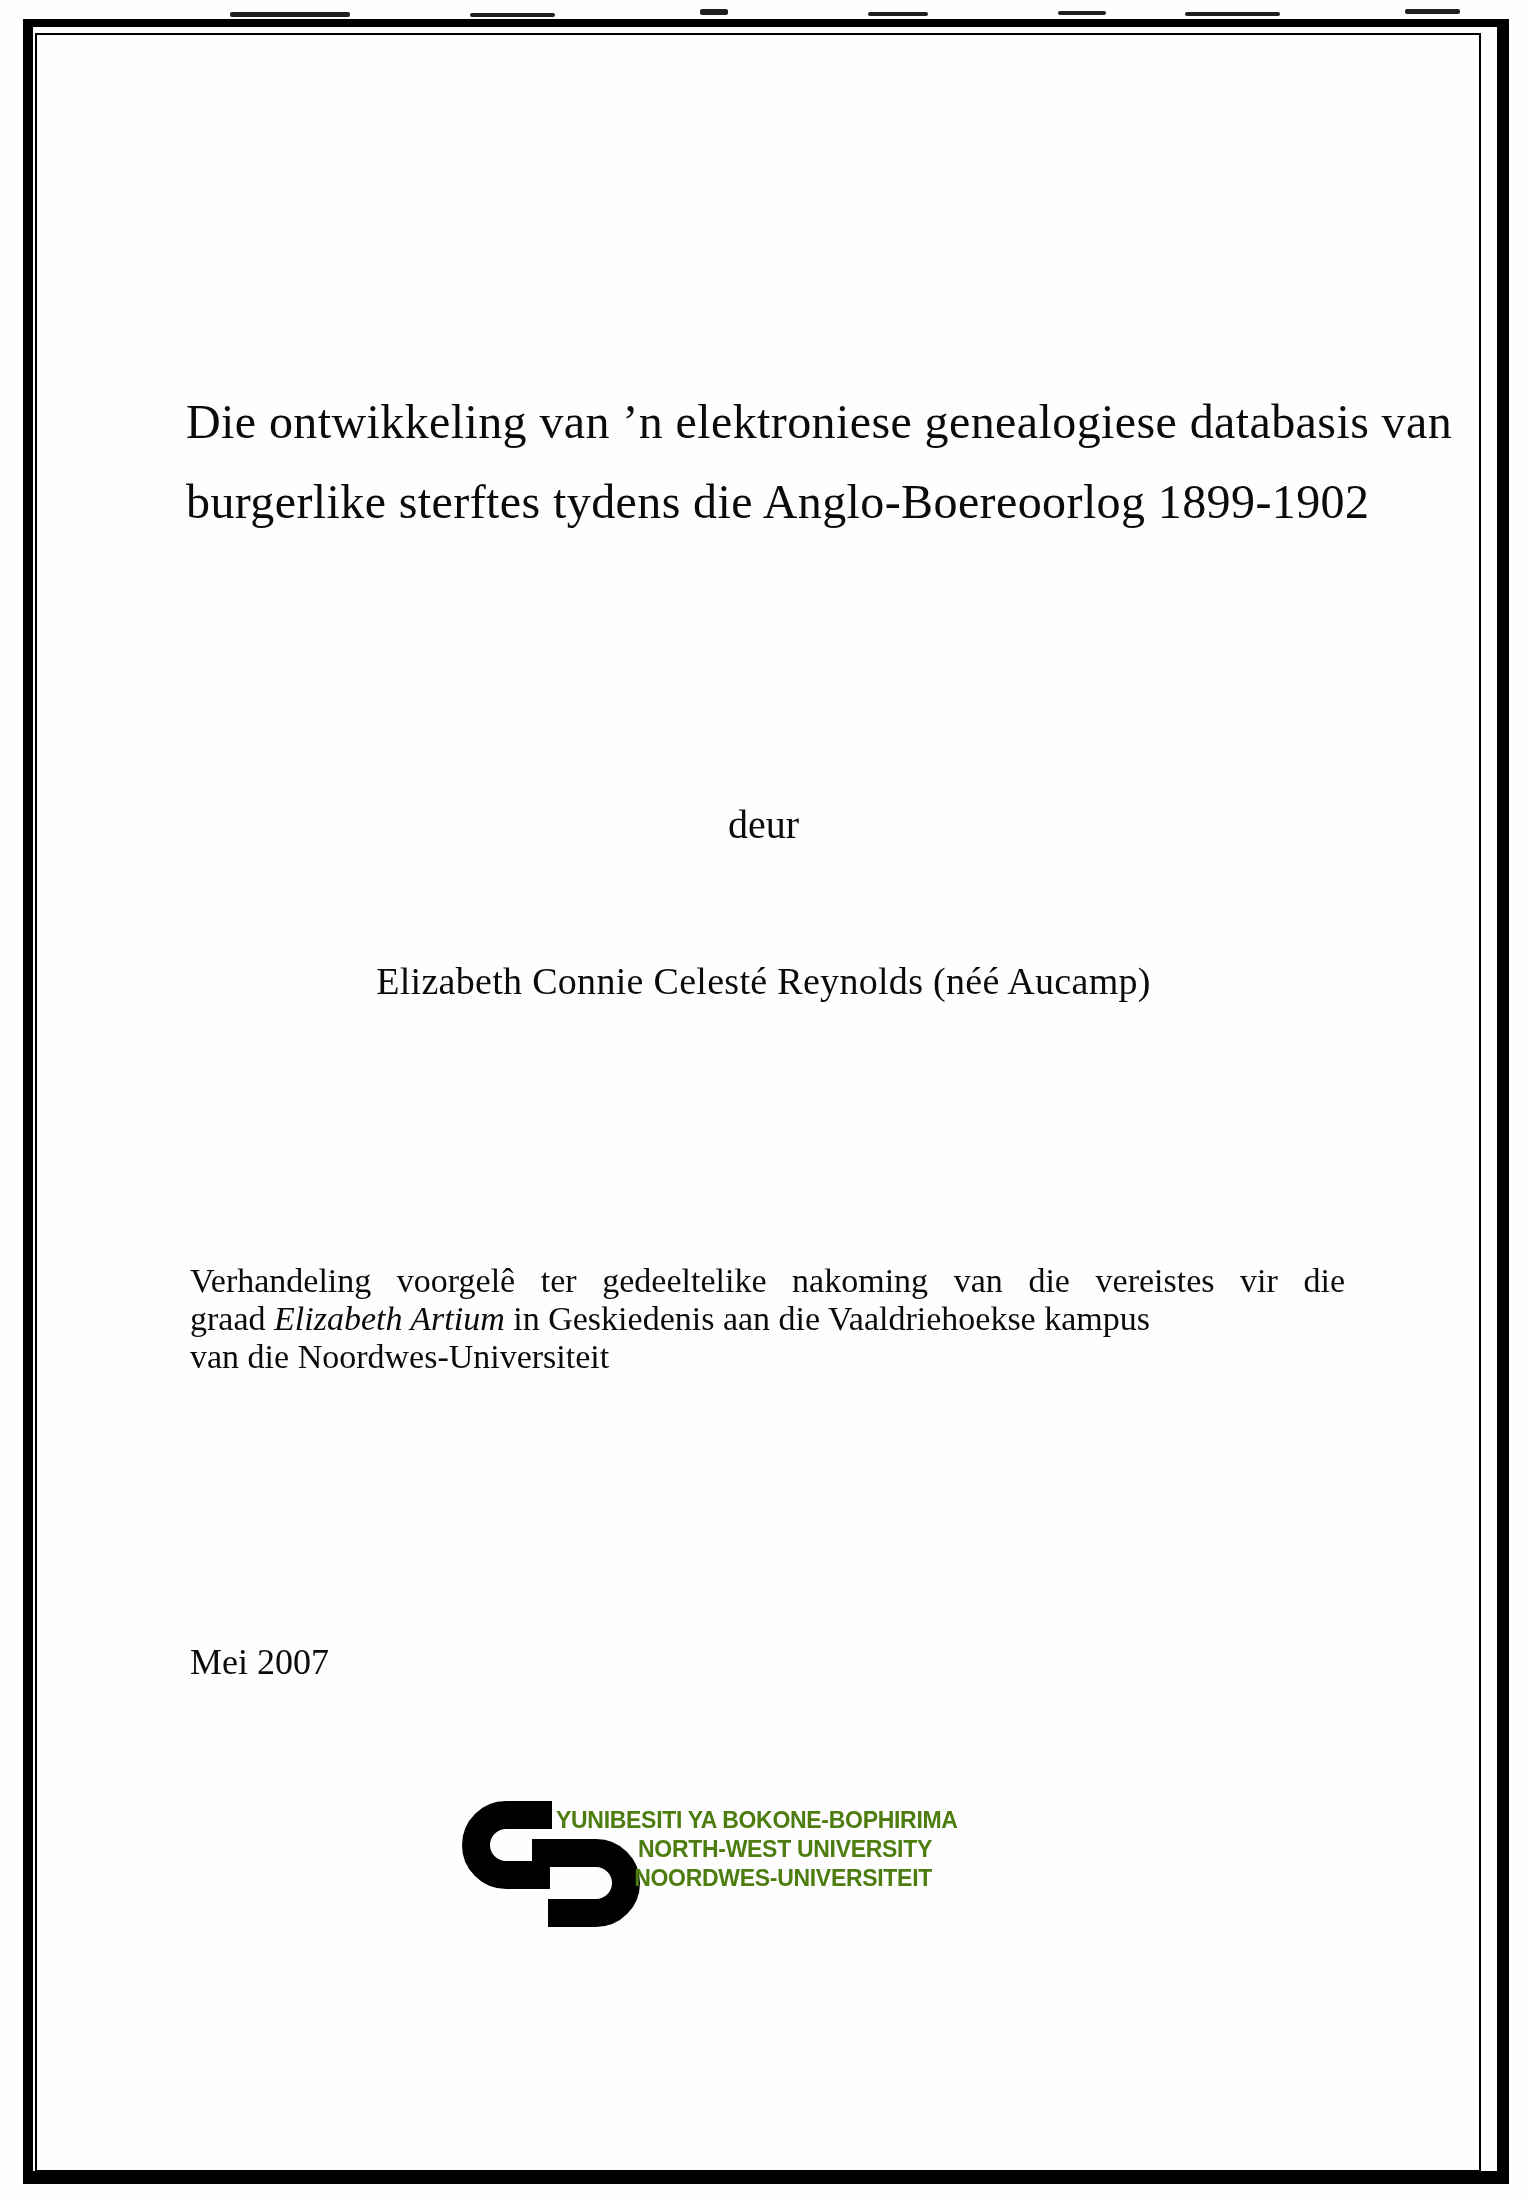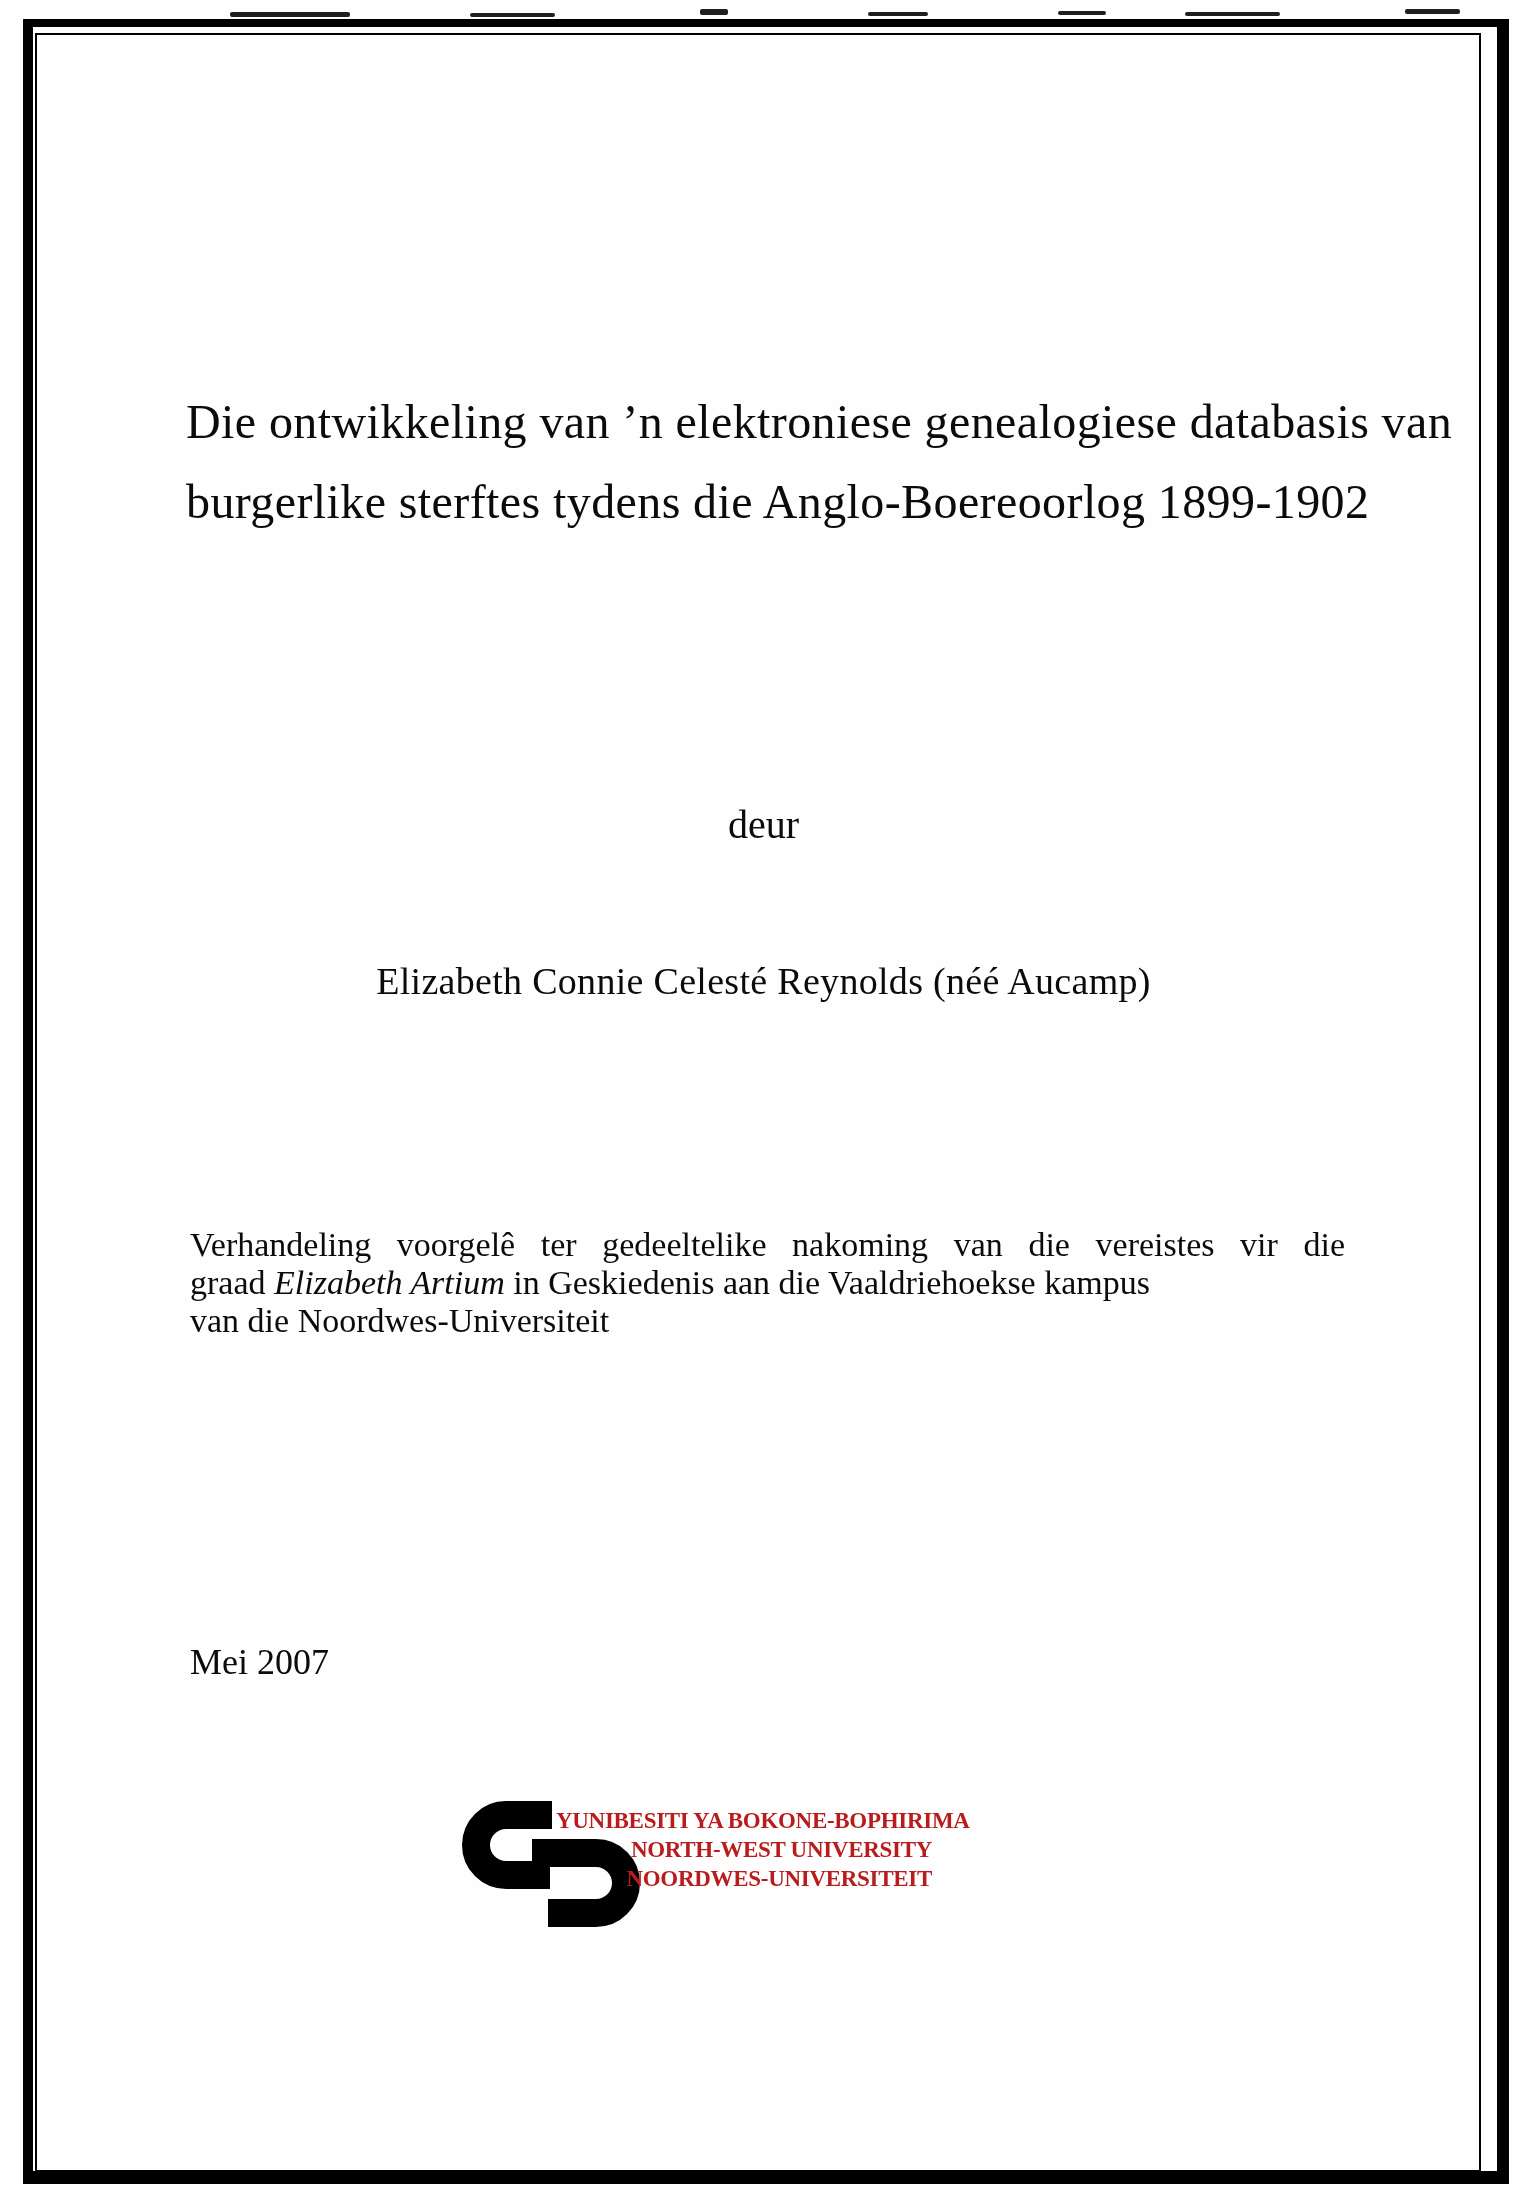--- a/index.html
+++ b/index.html
@@ -69,20 +69,21 @@
     position: absolute;
     left: 190px;
     top: 1226px;
     width: 1155px;
     font-size: 34px;
     line-height: 38px;
   }
   .statement-line-justified {
     text-align: justify;
     text-align-last: justify;
+    margin-top: 36px;
   }
   .supervisor-block {
     position: absolute;
     left: 190px;
     top: 1641px;
     width: 900px;
     font-size: 36px;
     line-height: 42px;
     white-space: nowrap;
   }
@@ -92,26 +93,26 @@
     top: 1801px;
     width: 178px;
     height: 128px;
   }
   .nwu-logo-text {
     position: absolute;
     left: 556px;
     top: 1806px;
     width: 376px;
     text-align: right;
-    font-family: Liberation Serif, serif;
+    font-family: Liberation Sans, sans-serif;
     font-weight: 700;
     font-size: 23px;
     line-height: 29px;
     letter-spacing: -0.3px;
-    color: #b91c1c;
+    color: #4d7c0f;
     white-space: nowrap;
   }
   .scan-artifact {
     position: absolute;
     background: #000;
     border-radius: 2px;
     opacity: 0.88;
   }
   i.latin { font-style: italic; }
 </style>

